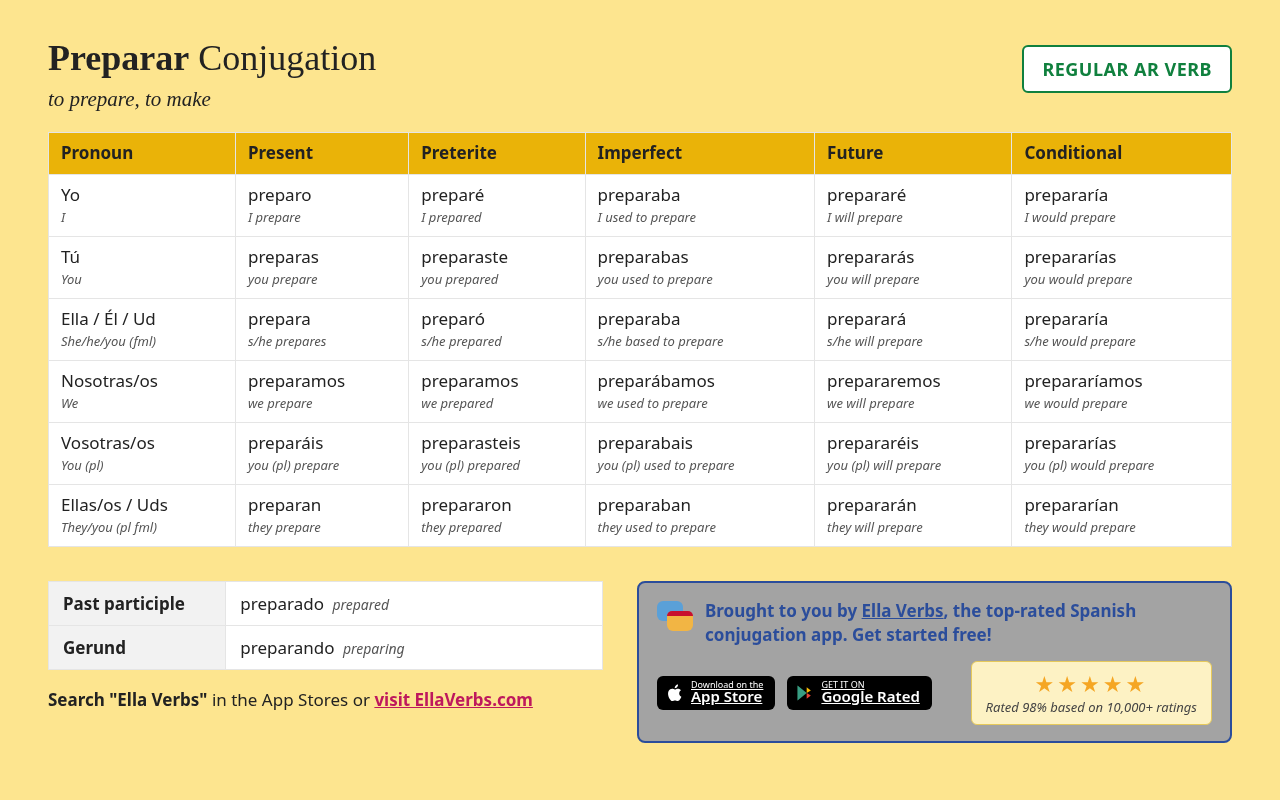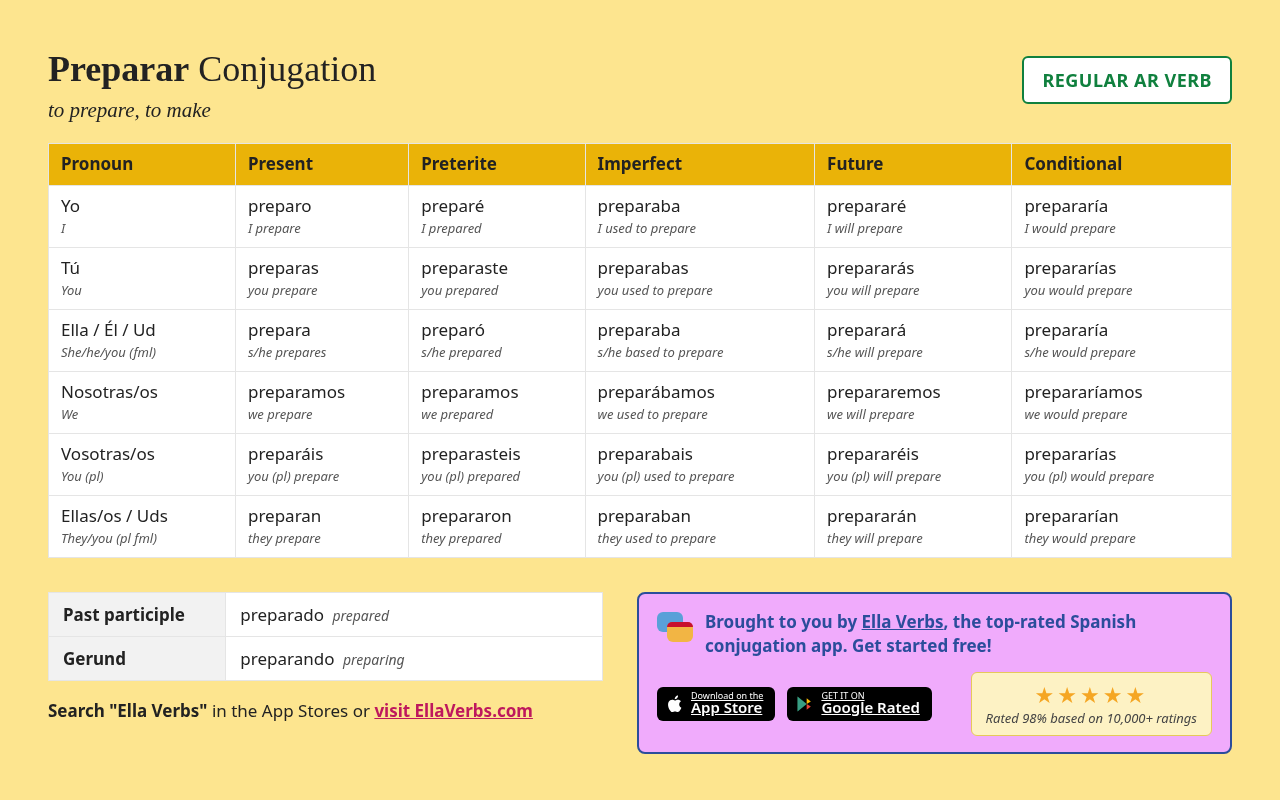--- a/index.html
+++ b/index.html
@@ -3,21 +3,21 @@
 <meta charset="utf-8">
 <style>
   * { box-sizing: border-box; }
   body {
     margin: 0;
     background: #fde58f;
     font-family: Georgia, 'Times New Roman', serif;
     color: #222;
   }
   .wrap {
-    padding: 48px 48px 30px 48px;
+    padding: 37px 48px 30px 48px;
   }
   .top-row {
     display: flex;
     justify-content: space-between;
     align-items: flex-start;
   }
   .title-block h1 {
     margin: 0;
     font-size: 36px;
     font-weight: normal;
@@ -104,21 +104,21 @@
     font-size: 17px;
   }
   .search-line a {
     color: #be185d;
     font-weight: 700;
     text-decoration: underline;
   }
   .search-line .bold { font-weight: 700; }
   .promo {
     flex: 1;
-    background: #f0abfc;
+    background: #a3a3a3;
     border: 2px solid #2b4d9b;
     border-radius: 8px;
     padding: 16px 18px;
     font-family: system-ui, -apple-system, sans-serif;
   }
   .promo-top {
     display: flex;
     gap: 12px;
     color: #2b4d9b;
     font-weight: 700;

